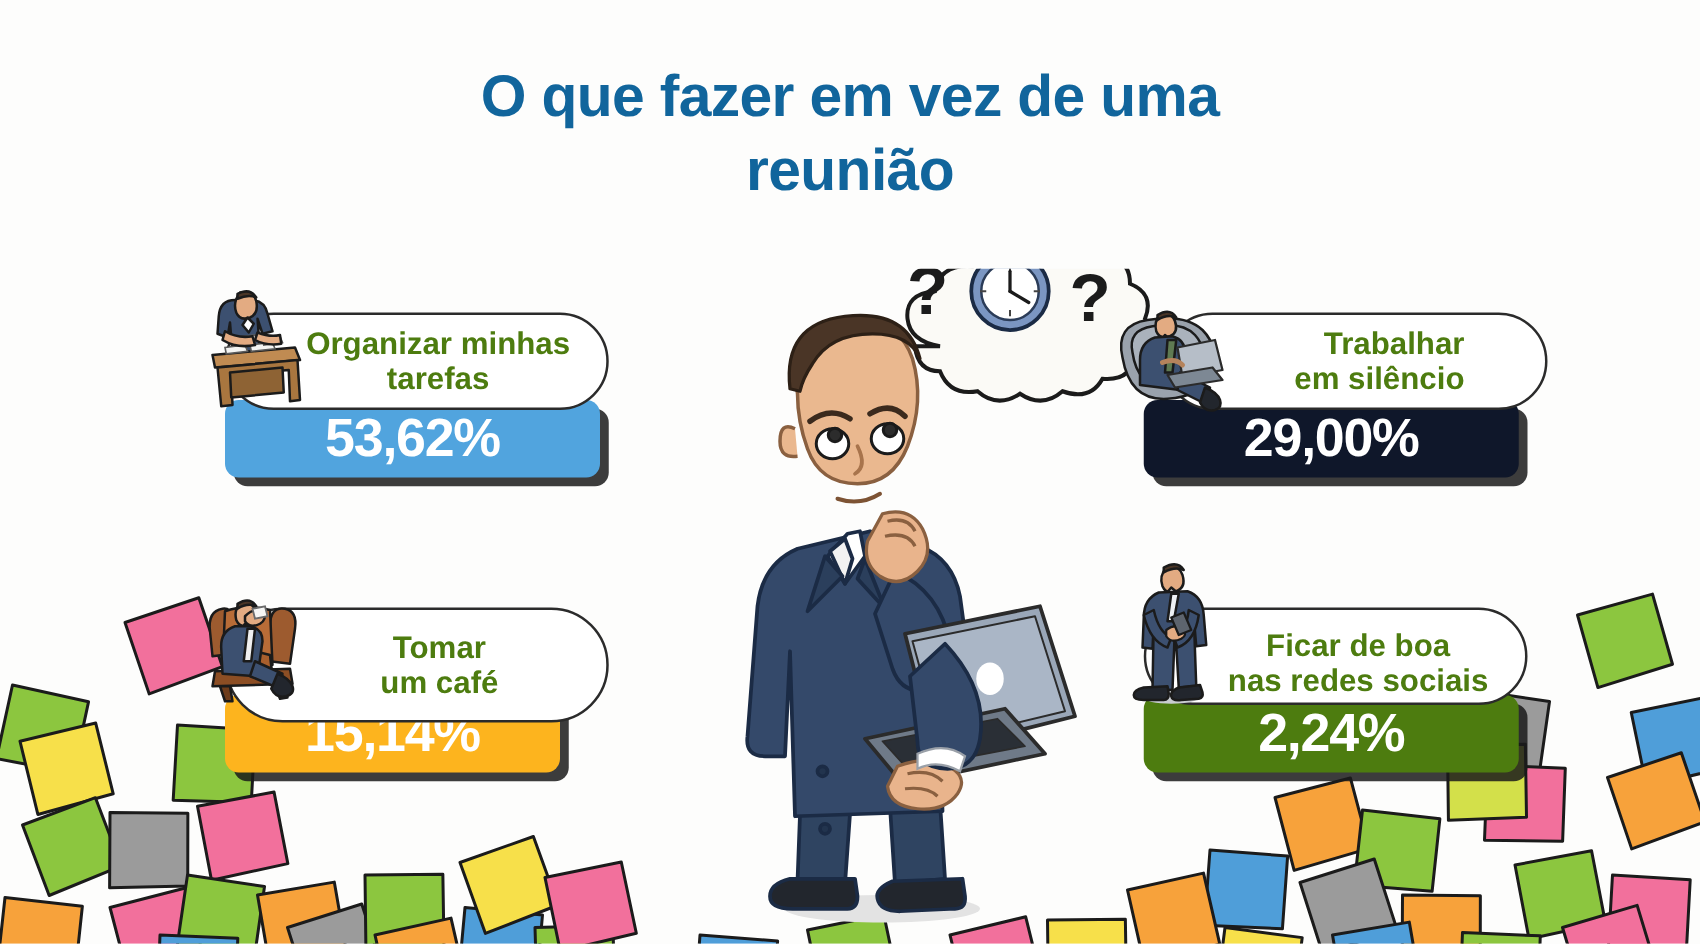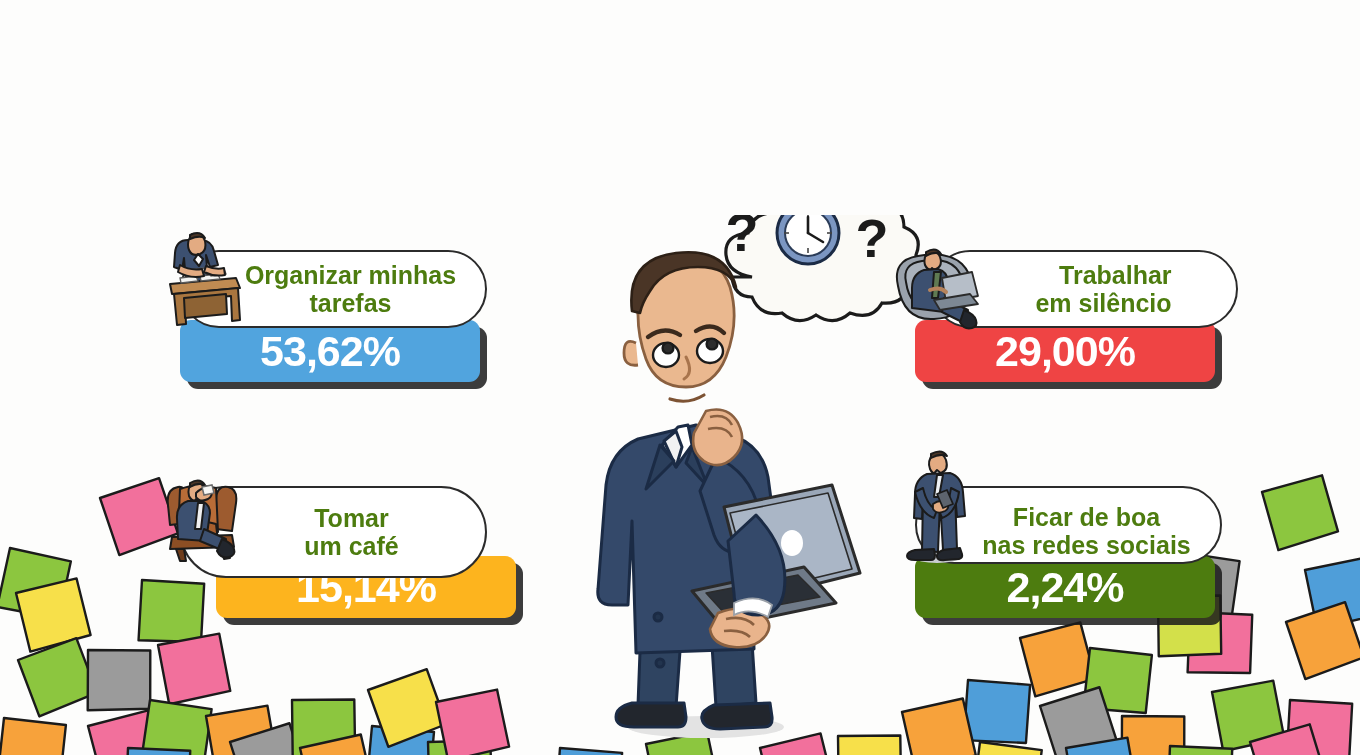--- a/index.html
+++ b/index.html
@@ -58,21 +58,21 @@
   #card-tasks      { left:180px; top:250px; }
   #card-tasks .pill{ left:0; top:0; width:307px; height:78px; padding:0 12px 0 46px;}
   #card-tasks .bar { left:0; top:70px; width:300px; height:62px;}
 
   #card-silence      { left:915px; top:250px; }
   #card-silence .pill{ left:16px; top:0; width:307px; height:78px; padding:0 14px 0 52px;text-align:right;}
   #card-silence .bar { left:0; top:70px; width:300px; height:62px;}
 
   #card-coffee      { left:180px; top:486px; }
   #card-coffee .pill{ left:0; top:0; width:307px; height:92px; padding:0 12px 0 48px;}
-  #card-coffee .bar { left:0; top:70px; width:300px; height:62px;margin-left:36px;}
+  #card-coffee .bar { left:0; top:70px; width:268px; height:62px;}
 
   #card-social      { left:915px; top:486px; }
   #card-social .pill{ left:0; top:0; width:307px; height:78px; padding:12px 14px 0 50px;}
   #card-social .bar { left:0; top:70px; width:300px; height:62px;}
 
   
   .card-icon{position:absolute;z-index:5;}
   #card-tasks   .card-icon{ left:-22px; top:-18px; width:90px; height:98px;}
   #card-silence .card-icon{ left:-25px; top:-12px; width:100px; height:95px;}
   #card-coffee  .card-icon{ left:-22px; top:-15px; width:92px; height:95px;}
@@ -217,20 +217,22 @@
         </g>
       <g transform="translate(560,748) rotate(10)">
           <use href="#note" fill="#4f9ed9"></use>
         </g>
       <g transform="translate(646,744) rotate(-6)">
           <use href="#note" fill="#8cc63f"></use>
         </g>
     </g>
   </svg>
 
+  <div class="title">O que fazer em vez de uma
+reunião</div>
 
   <svg id="figure" viewBox="0 0 400 525">
 
     <g stroke="#1b1b1b" stroke-width="3.2" fill="#fbfaf6">
       <circle cx="168" cy="98" r="6.5"></circle>
       <circle cx="188" cy="80" r="10"></circle>
       <path d="M232 62 q-24 -4 -26 -22 q-2 -20 22 -22 q4 -22 30 -20 q10 -20 34 -12
                q14 -18 36 -6 q22 -8 32 10 q24 0 24 22 q20 8 12 28 q12 18 -8 28
                q-2 22 -26 20 q-10 18 -32 10 q-16 14 -34 2 q-18 12 -34 -2
                q-22 4 -30 -16 q-18 0 -20 -20 Z"></path>
@@ -371,21 +373,21 @@
         <path d="M74 72 q10 4 12 10 q2 6 -4 8 q-8 2 -12 -6 Z" fill="#22262d"></path>
       </g>
       <g stroke="#2b2b2b" stroke-width="1.8" stroke-linejoin="round">
         <path d="M52 40 L82 34 L88 58 L56 64 Z" fill="#b6bec8"></path>
         <path d="M44 62 L80 56 L88 66 L50 72 Z" fill="#7d8894"></path>
       </g>
       <path d="M40 52 q10 -4 16 2" fill="none" stroke="#b5835c" stroke-width="4" stroke-linecap="round"></path>
     </svg>
     <div class="pill">Trabalhar
 em silêncio</div>
-    <div class="bar" style="background:#ef4444">29,00%</div>
+    <div class="bar" style="background:#0f172a">29,00%</div>
   </div>
 
   <div class="card" id="card-coffee">
     <svg class="card-icon" viewBox="0 0 92 95">
       <g stroke="#1b1b1b" stroke-width="2" stroke-linejoin="round">
         <path d="M10 34 q-2 -16 10 -18 q6 -1 8 6 l0 30 l-16 2 Z" fill="#9d5b2f"></path>
         <path d="M58 30 q0 -16 12 -14 q10 2 8 16 l-4 28 l-16 -2 Z" fill="#9d5b2f"></path>
         <path d="M22 18 q16 -6 36 -1 l2 44 l-40 2 Z" fill="#b86c37"></path>
         <path d="M26 54 q16 -6 32 -1 l2 18 l-36 2 Z" fill="#a85f2d"></path>
         <path d="M14 66 l60 -2 l2 12 l-64 2 Z" fill="#8c4e24"></path>

